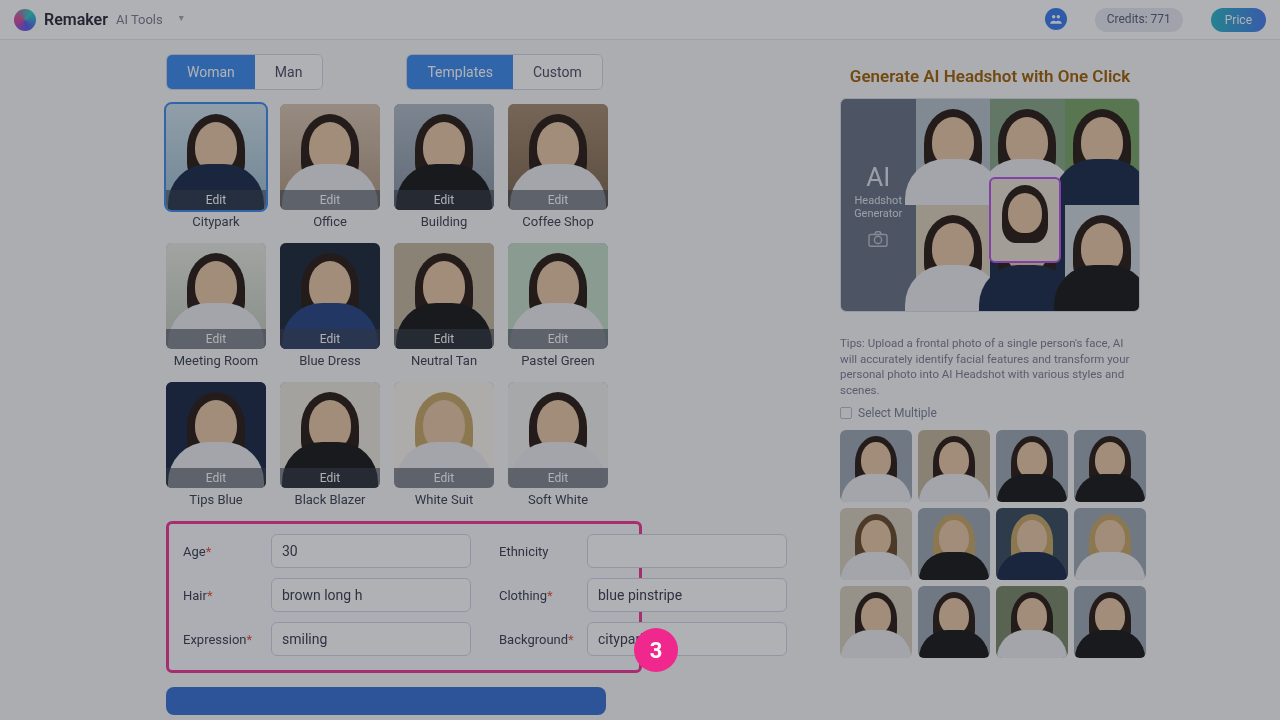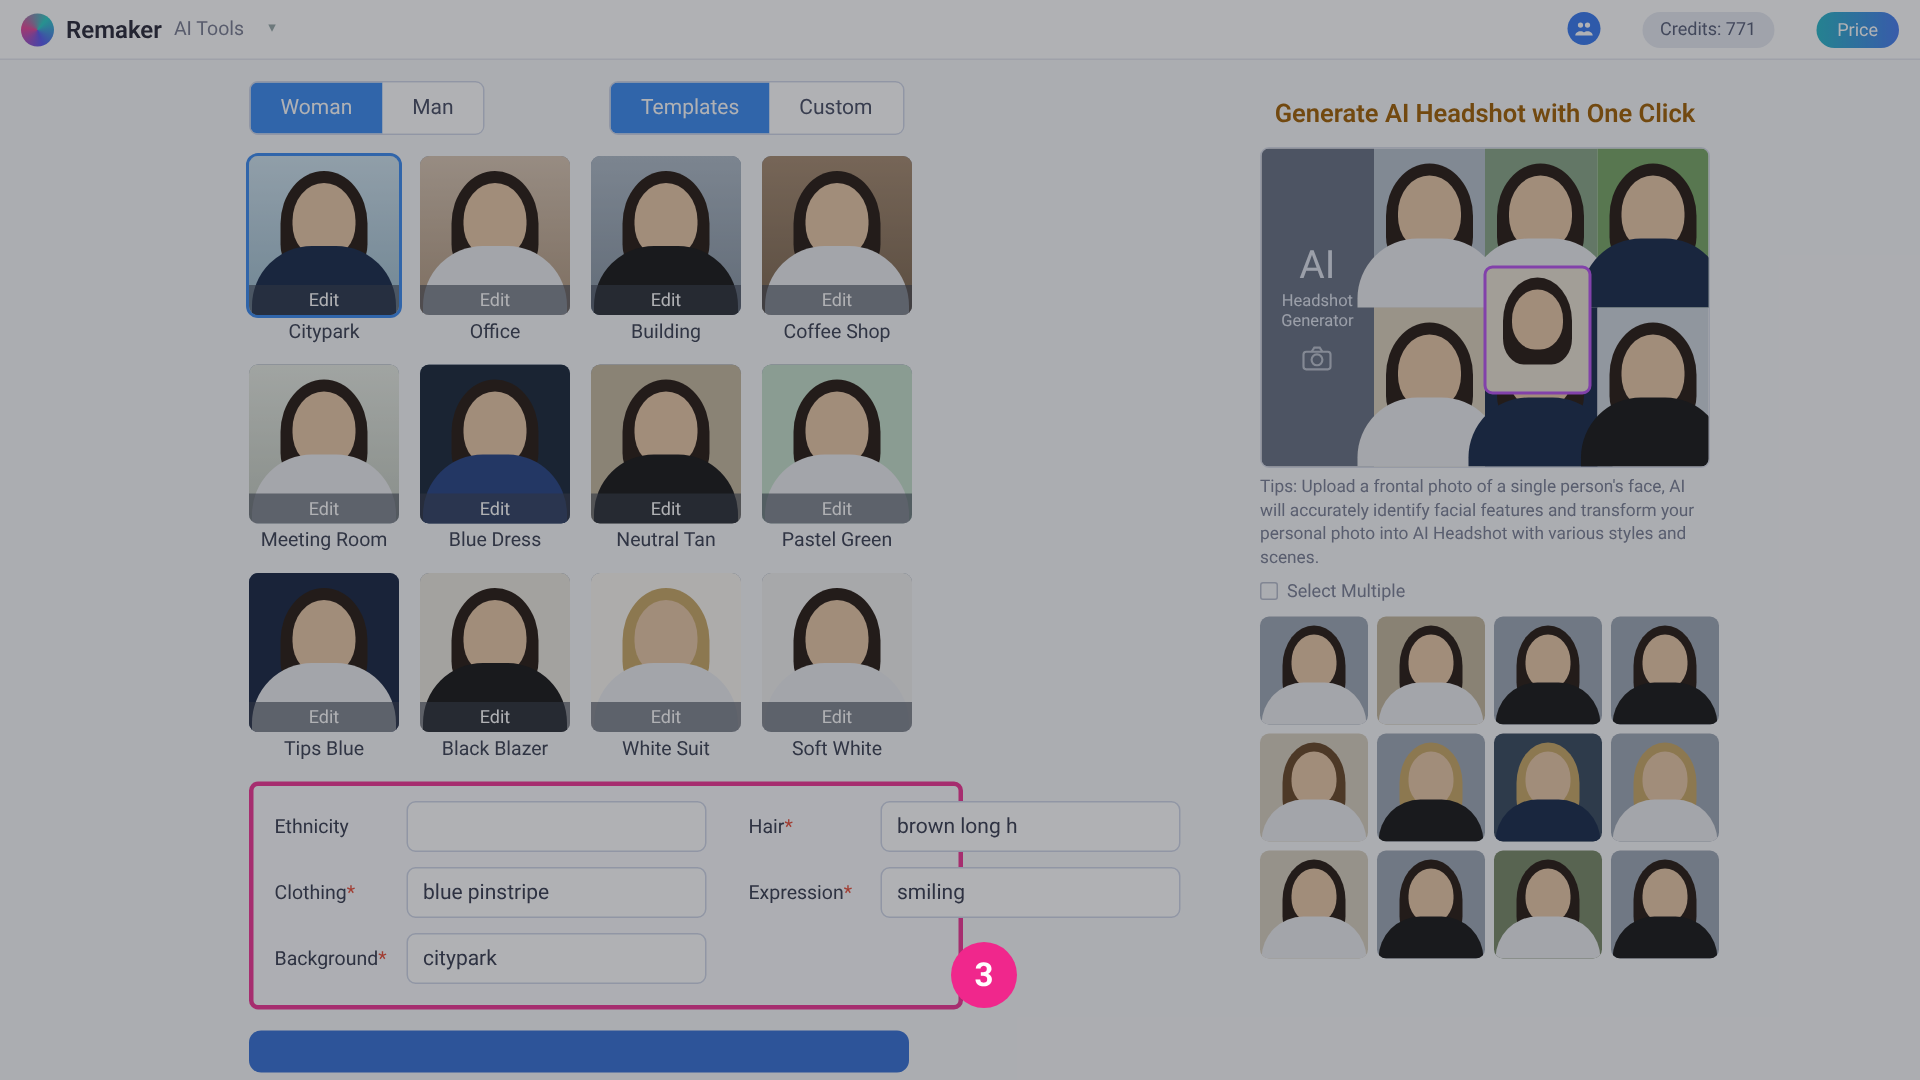--- a/index.html
+++ b/index.html
@@ -58,21 +58,21 @@
 .gen-btn{margin-top:14px;width:440px;background:#3973d6;color:#fff;border-radius:8px;padding:14px 0;text-align:center;cursor:pointer}
 .right{width:510px;padding:26px 0 0 70px}
 .r-title{font-size:17px;color:#a16207;font-weight:600;text-align:center;width:300px;margin-bottom:12px}
 .hero{width:300px;height:214px;border:1px solid #d8dce8;border-radius:6px;display:grid;grid-template-columns:1fr 1fr 1fr 1fr;grid-template-rows:1fr 1fr;gap:0;overflow:hidden;position:relative}
 .hero-cell{position:relative;background:#b8c2ce}
 .hero-left{grid-row:1/3;grid-column:1/2;background:#6a7384;display:flex;flex-direction:column;align-items:center;justify-content:center;color:#dfe4ef}
 .hero-left .ai{font-size:26px;font-weight:400}
 .hero-left .sub{font-size:11px;text-align:center;margin-top:2px;line-height:1.2}
 .cam{margin-top:10px;opacity:.7}
 .hero-center{position:absolute;left:148px;top:78px;width:72px;height:86px;border:2px solid #b956f0;border-radius:6px;background:#eae2d4;z-index:5}
-.tips{width:300px;font-size:11.5px;color:#7b8196;margin-top:5px;line-height:1.35}
+.tips{width:300px;font-size:11.5px;color:#7b8196;margin-top:24px;line-height:1.35}
 .hist-head{display:flex;justify-content:space-between;align-items:center;width:300px;margin-top:18px;border-bottom:1px solid #d8dce8;padding-bottom:4px}
 .hist-title{font-size:15px;font-weight:600;color:#2e3344}
 .toggle{width:30px;height:16px;background:#3e8cf0;border-radius:10px;position:relative}
 .toggle::after{content:"";position:absolute;right:2px;top:2px;width:12px;height:12px;background:#fff;border-radius:50%}
 .sel-mult{display:flex;align-items:center;gap:6px;font-size:12px;color:#7b8196;margin-top:8px}
 .chk{width:12px;height:12px;border:1px solid #b8bece;border-radius:2px}
 .hist-grid{display:flex;flex-wrap:wrap;gap:6px;width:310px;margin-top:10px}
 .hist-item{width:72px;height:72px;border-radius:6px;background:#9fa9b6;position:relative;overflow:hidden}
 .hist-item .head{top:12px;width:30px;height:36px}
 .hist-item .hair{top:6px;width:42px;height:54px}
@@ -237,20 +237,24 @@
             <div class="body b-white"></div>
             <div class="edit-bar">Edit</div>
           </div>
           <div class="card-label">Soft White</div>
         </div>
     </div>
 
     <div class="custom-box">
       <div class="form-grid">
         <div class="field">
+            <span class="flabel"><span>Age</span><span class="req">*</span></span>
+            <input class="finput" value="30" style="">
+          </div>
+        <div class="field">
             <span class="flabel">Ethnicity</span>
             <input class="finput" value="" style="">
           </div>
         <div class="field">
             <span class="flabel"><span>Hair</span><span class="req">*</span></span>
             <input class="finput" value="brown long h" style="">
           </div>
         <div class="field">
             <span class="flabel"><span>Clothing</span><span class="req">*</span></span>
             <input class="finput" value="blue pinstripe" style="">

